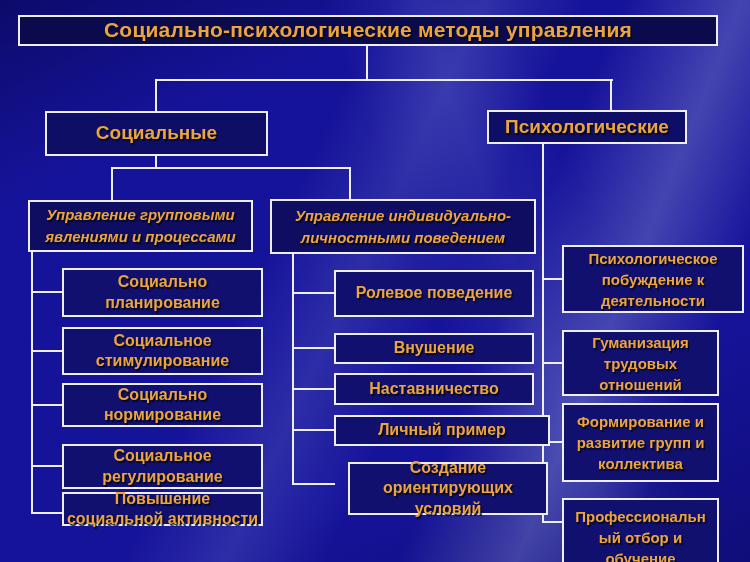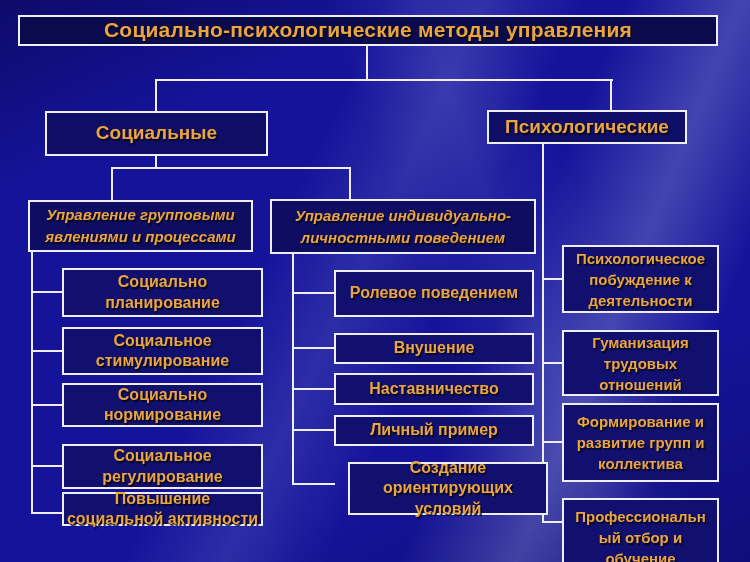--- a/index.html
+++ b/index.html
@@ -83,29 +83,29 @@
 планирование</div>
   <div class="node item" style="left:62px;top:327px;width:201px;height:48px">Социальное
 стимулирование</div>
   <div class="node item" style="left:62px;top:383px;width:201px;height:44px">Социально
 нормирование</div>
   <div class="node item" style="left:62px;top:444px;width:201px;height:45px">Социальное
 регулирование</div>
   <div class="node item" style="left:62px;top:492px;width:201px;height:34px">Повышение
 социальной активности</div>
 
-  <div class="node item" style="left:334px;top:270px;width:200px;height:47px">Ролевое поведением</div>
+  <div class="node item" style="left:334px;top:270px;width:200px;height:47px">Ролевое поведение</div>
   <div class="node item" style="left:334px;top:333px;width:200px;height:31px">Внушение</div>
   <div class="node item" style="left:334px;top:373px;width:200px;height:32px">Наставничество</div>
-  <div class="node item" style="left:334px;top:415px;width:200px;height:31px">Личный пример</div>
+  <div class="node item" style="left:334px;top:415px;width:216px;height:31px">Личный пример</div>
   <div class="node item" style="left:348px;top:462px;width:200px;height:53px">Создание
 ориентирующих
 условий</div>
 
-  <div class="node item-r" style="left:562px;top:245px;width:157px;height:68px">Психологическое
+  <div class="node item-r" style="left:562px;top:245px;width:182px;height:68px">Психологическое
 побуждение к
 деятельности</div>
   <div class="node item-r" style="left:562px;top:330px;width:157px;height:66px">Гуманизация
 трудовых
 отношений</div>
   <div class="node item-r" style="left:562px;top:403px;width:157px;height:79px">Формирование и
 развитие групп и
 коллектива</div>
   <div class="node item-r" style="left:562px;top:498px;width:157px;height:78px">Профессиональн
 ый отбор и

